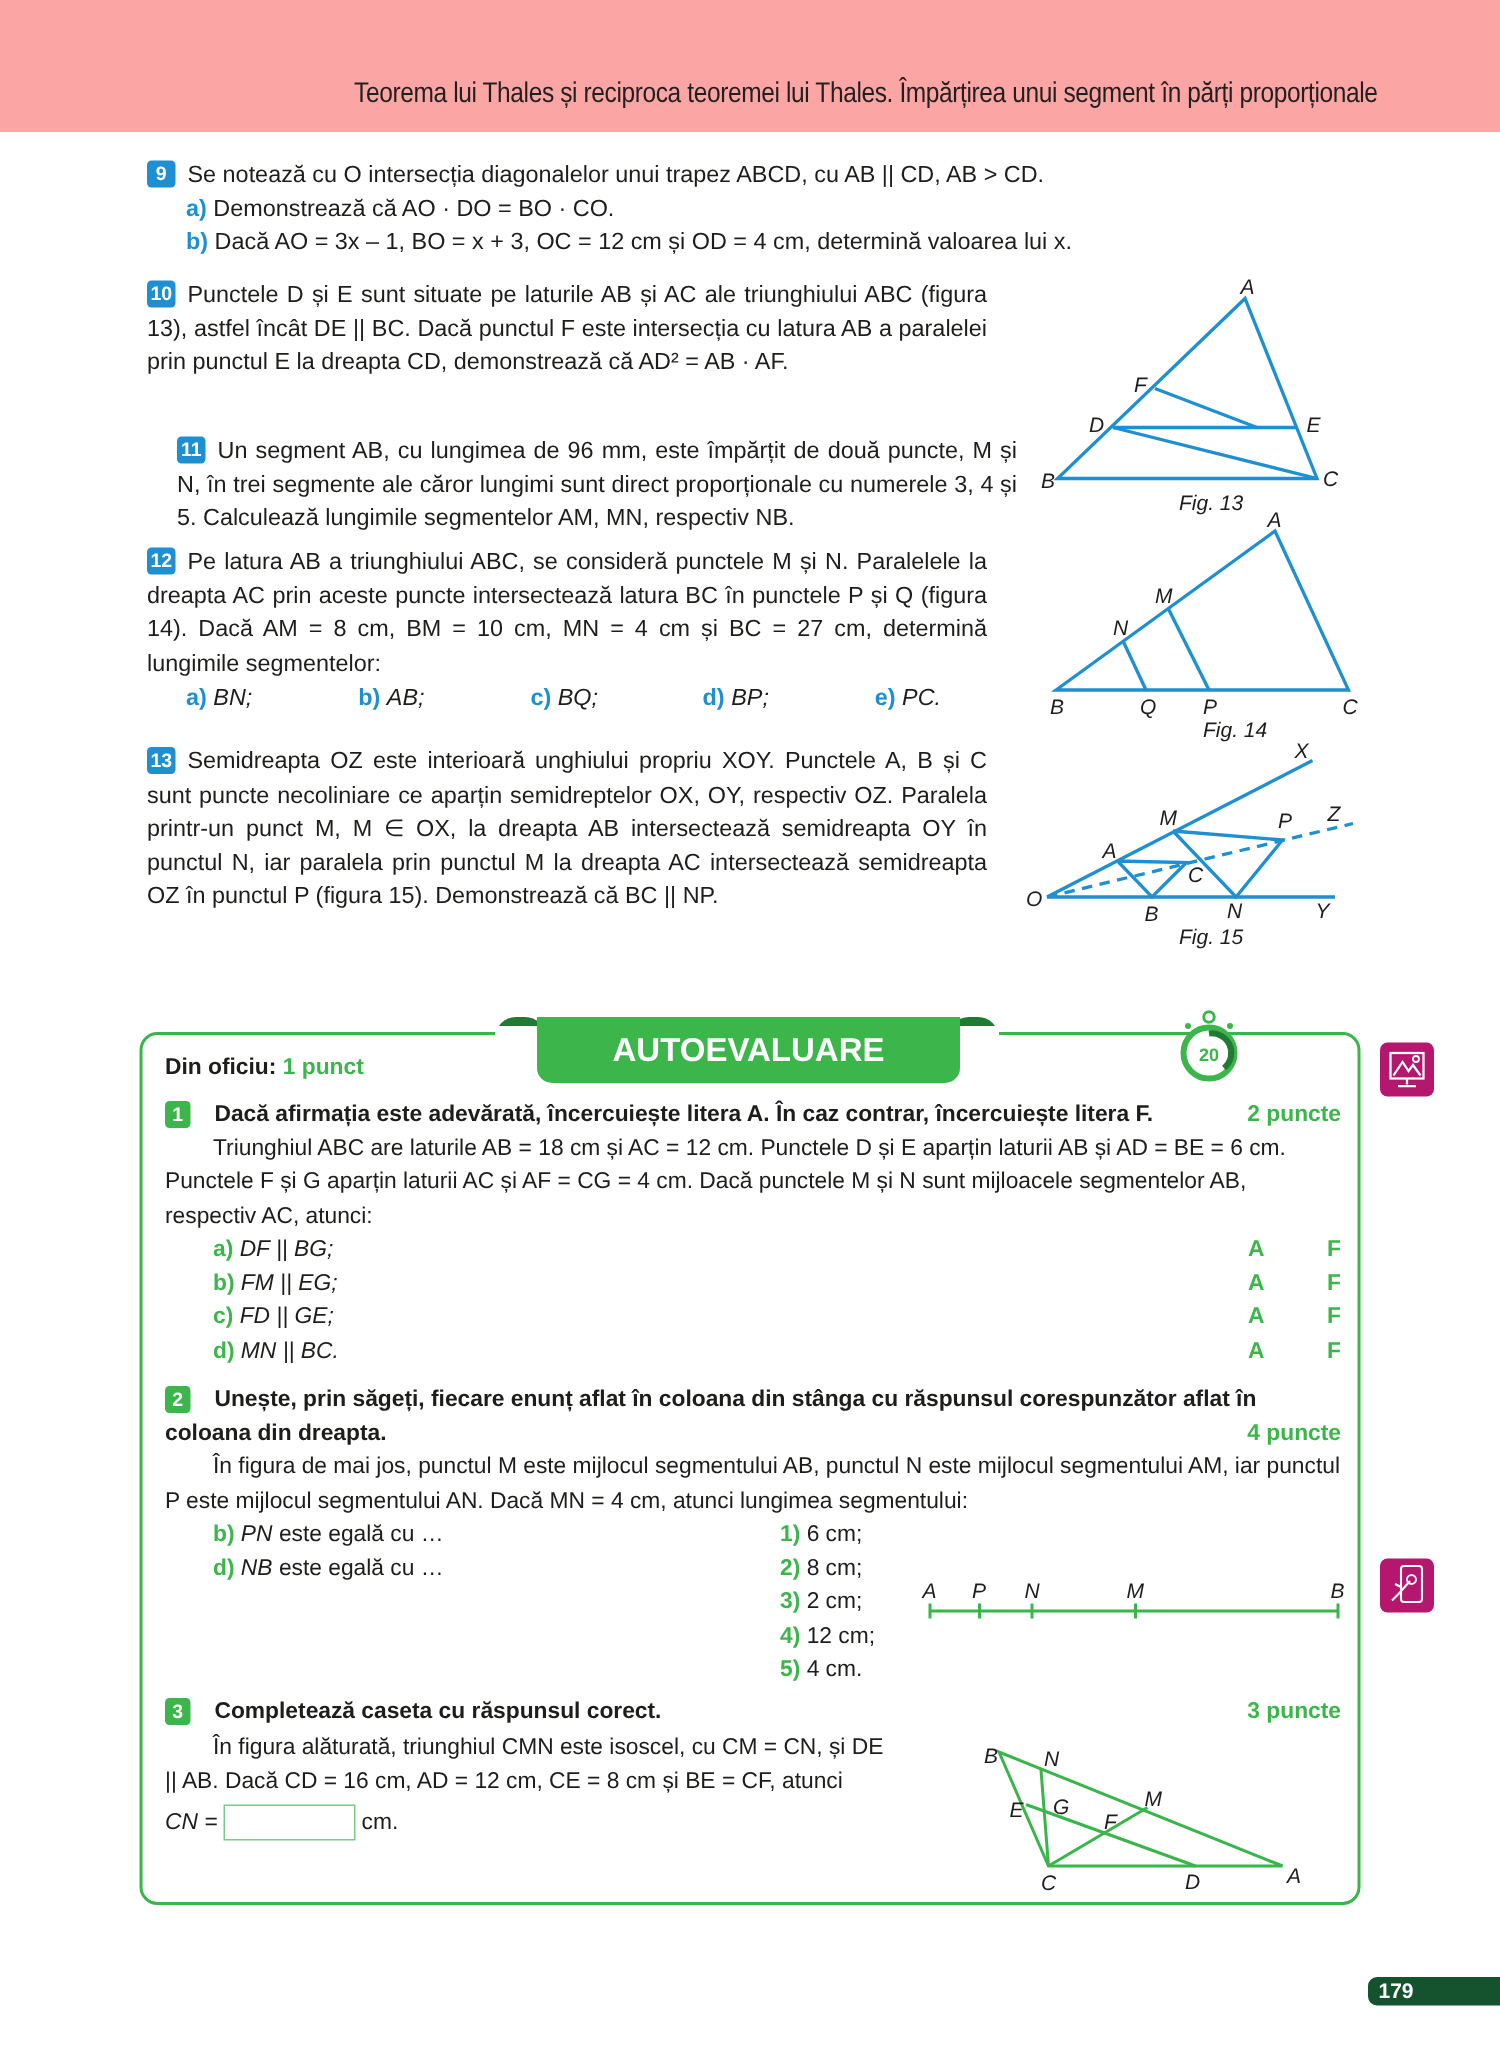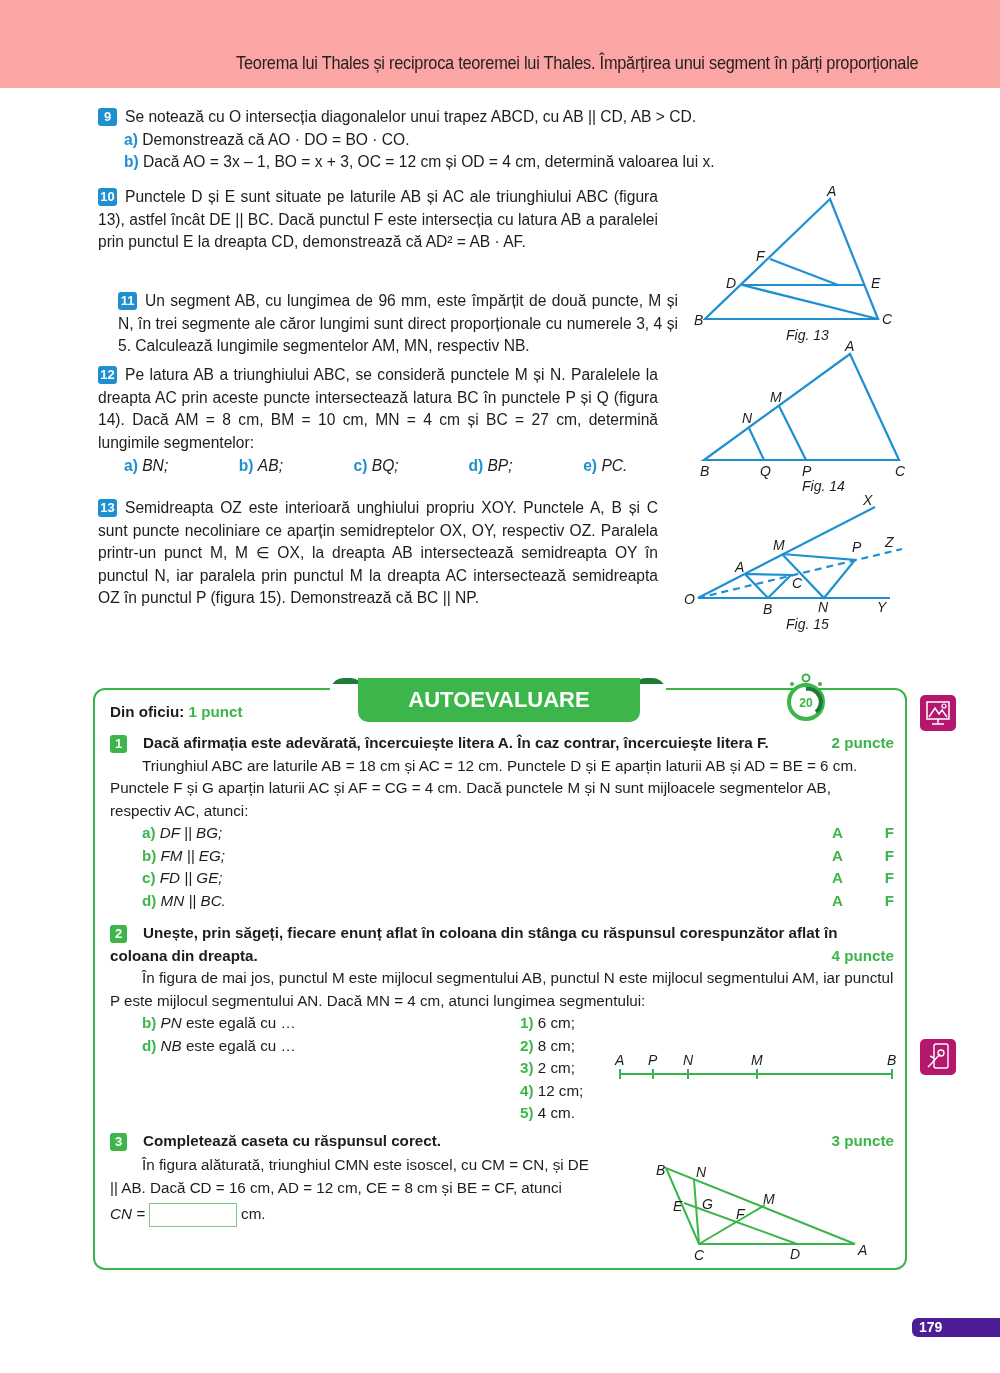--- a/index.html
+++ b/index.html
@@ -30,21 +30,21 @@
   .q { position: absolute; left: 110px; width: 784px; font-size: 15.2px; line-height: 22.5px; }
   .qh { font-weight: bold; }
   .pts { float: right; color: #3cb64b; font-weight: bold; }
   .opt { display: flex; padding-left: 32px; }
   .opt .txt { flex: 1; }
   .opt .af { width: 62px; display: flex; justify-content: space-between; color: #3cb64b; font-weight: bold; }
   .twocol { display: flex; }
   .twocol .left { width: 410px; padding-left: 32px; }
   .answer-box { display: inline-block; width: 88px; height: 24px; border: 1.5px solid #7dc98a; vertical-align: middle; margin: 0 4px; }
   .side-icon { position: absolute; left: 920px; width: 36px; height: 36px; background: #b5176f; border-radius: 5px; }
-  .page-num { position: absolute; left: 912px; top: 1318px; width: 88px; height: 19px; background: #4c1d95; border-radius: 6px 0 0 6px; color: #fff; font-weight: bold; font-size: 14px; line-height: 19px; padding-left: 7px; }
+  .page-num { position: absolute; left: 912px; top: 1318px; width: 88px; height: 19px; background: #14532d; border-radius: 6px 0 0 6px; color: #fff; font-weight: bold; font-size: 14px; line-height: 19px; padding-left: 7px; }
 </style>
 </head>
 <body>
 
 <div class="header">
   <div class="header-title">Teorema lui Thales și reciproca teoremei lui Thales. Împărțirea unui segment în părți proporționale</div>
 </div>
 
 <div class="ex" style="left:98px; top:106px; width:660px;">
   <div><span class="num">9</span><span>Se notează cu O intersecția diagonalelor unui trapez ABCD, cu AB || CD, AB &gt; CD.</span></div>

